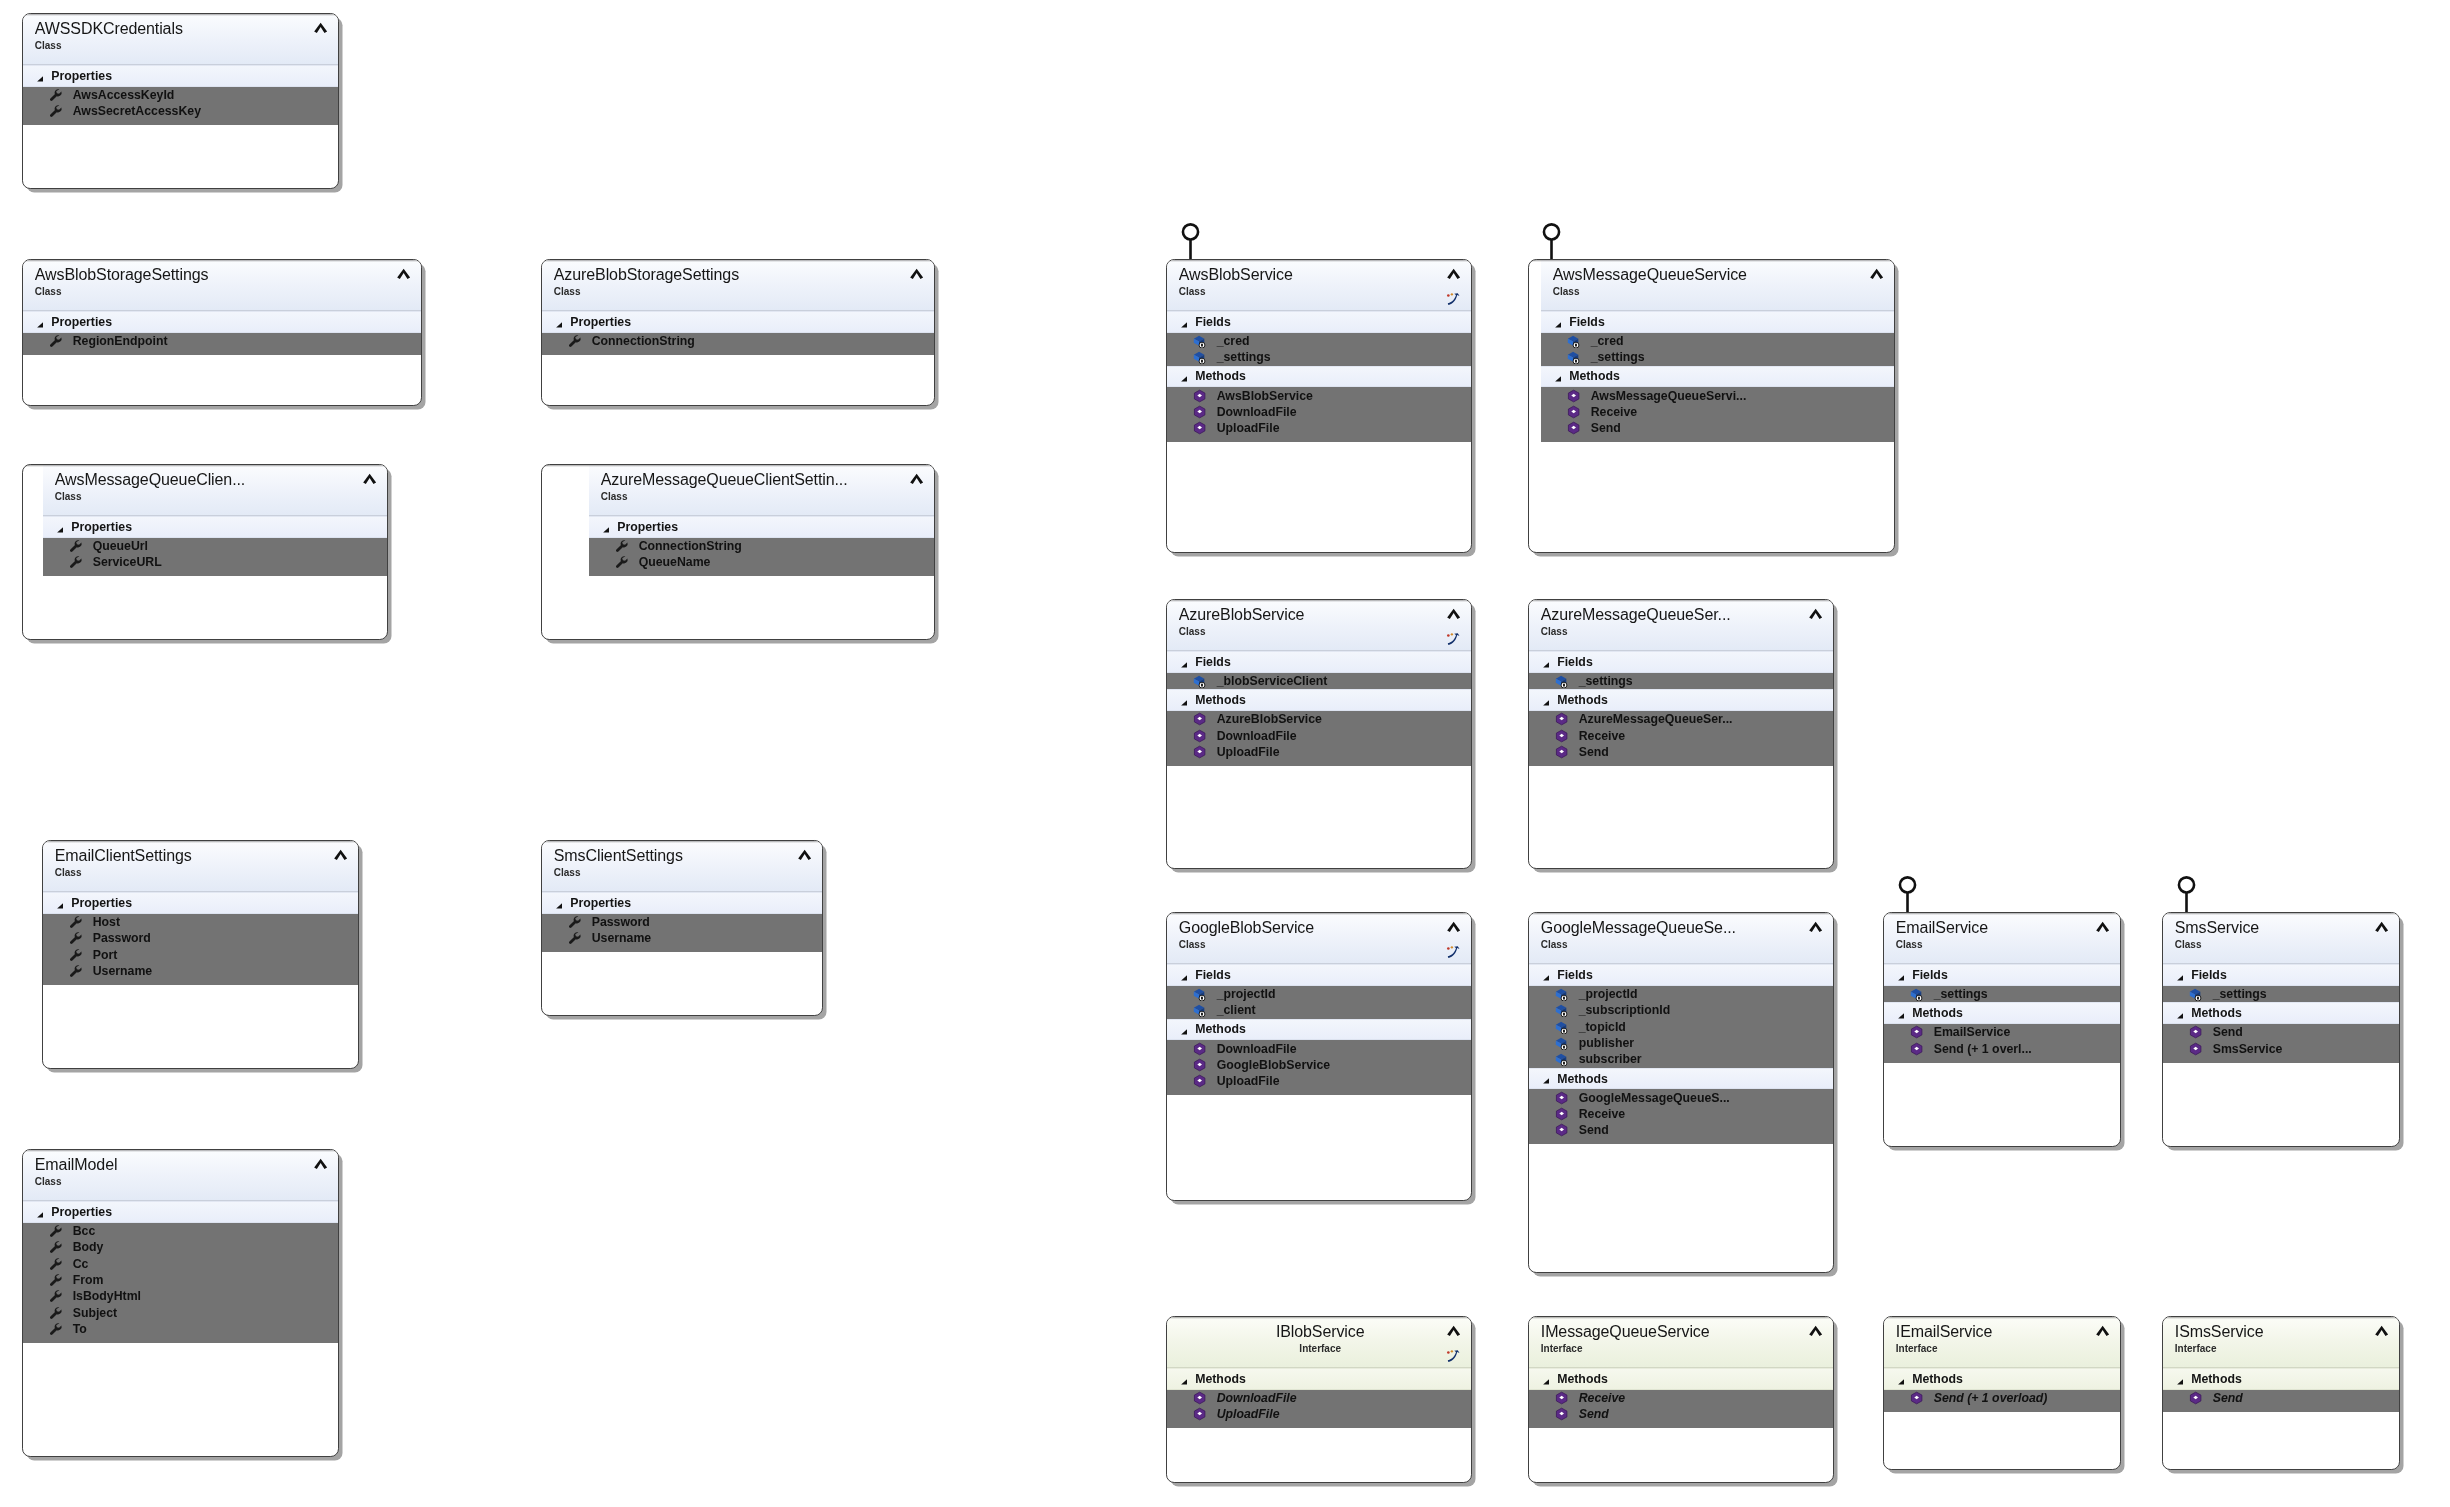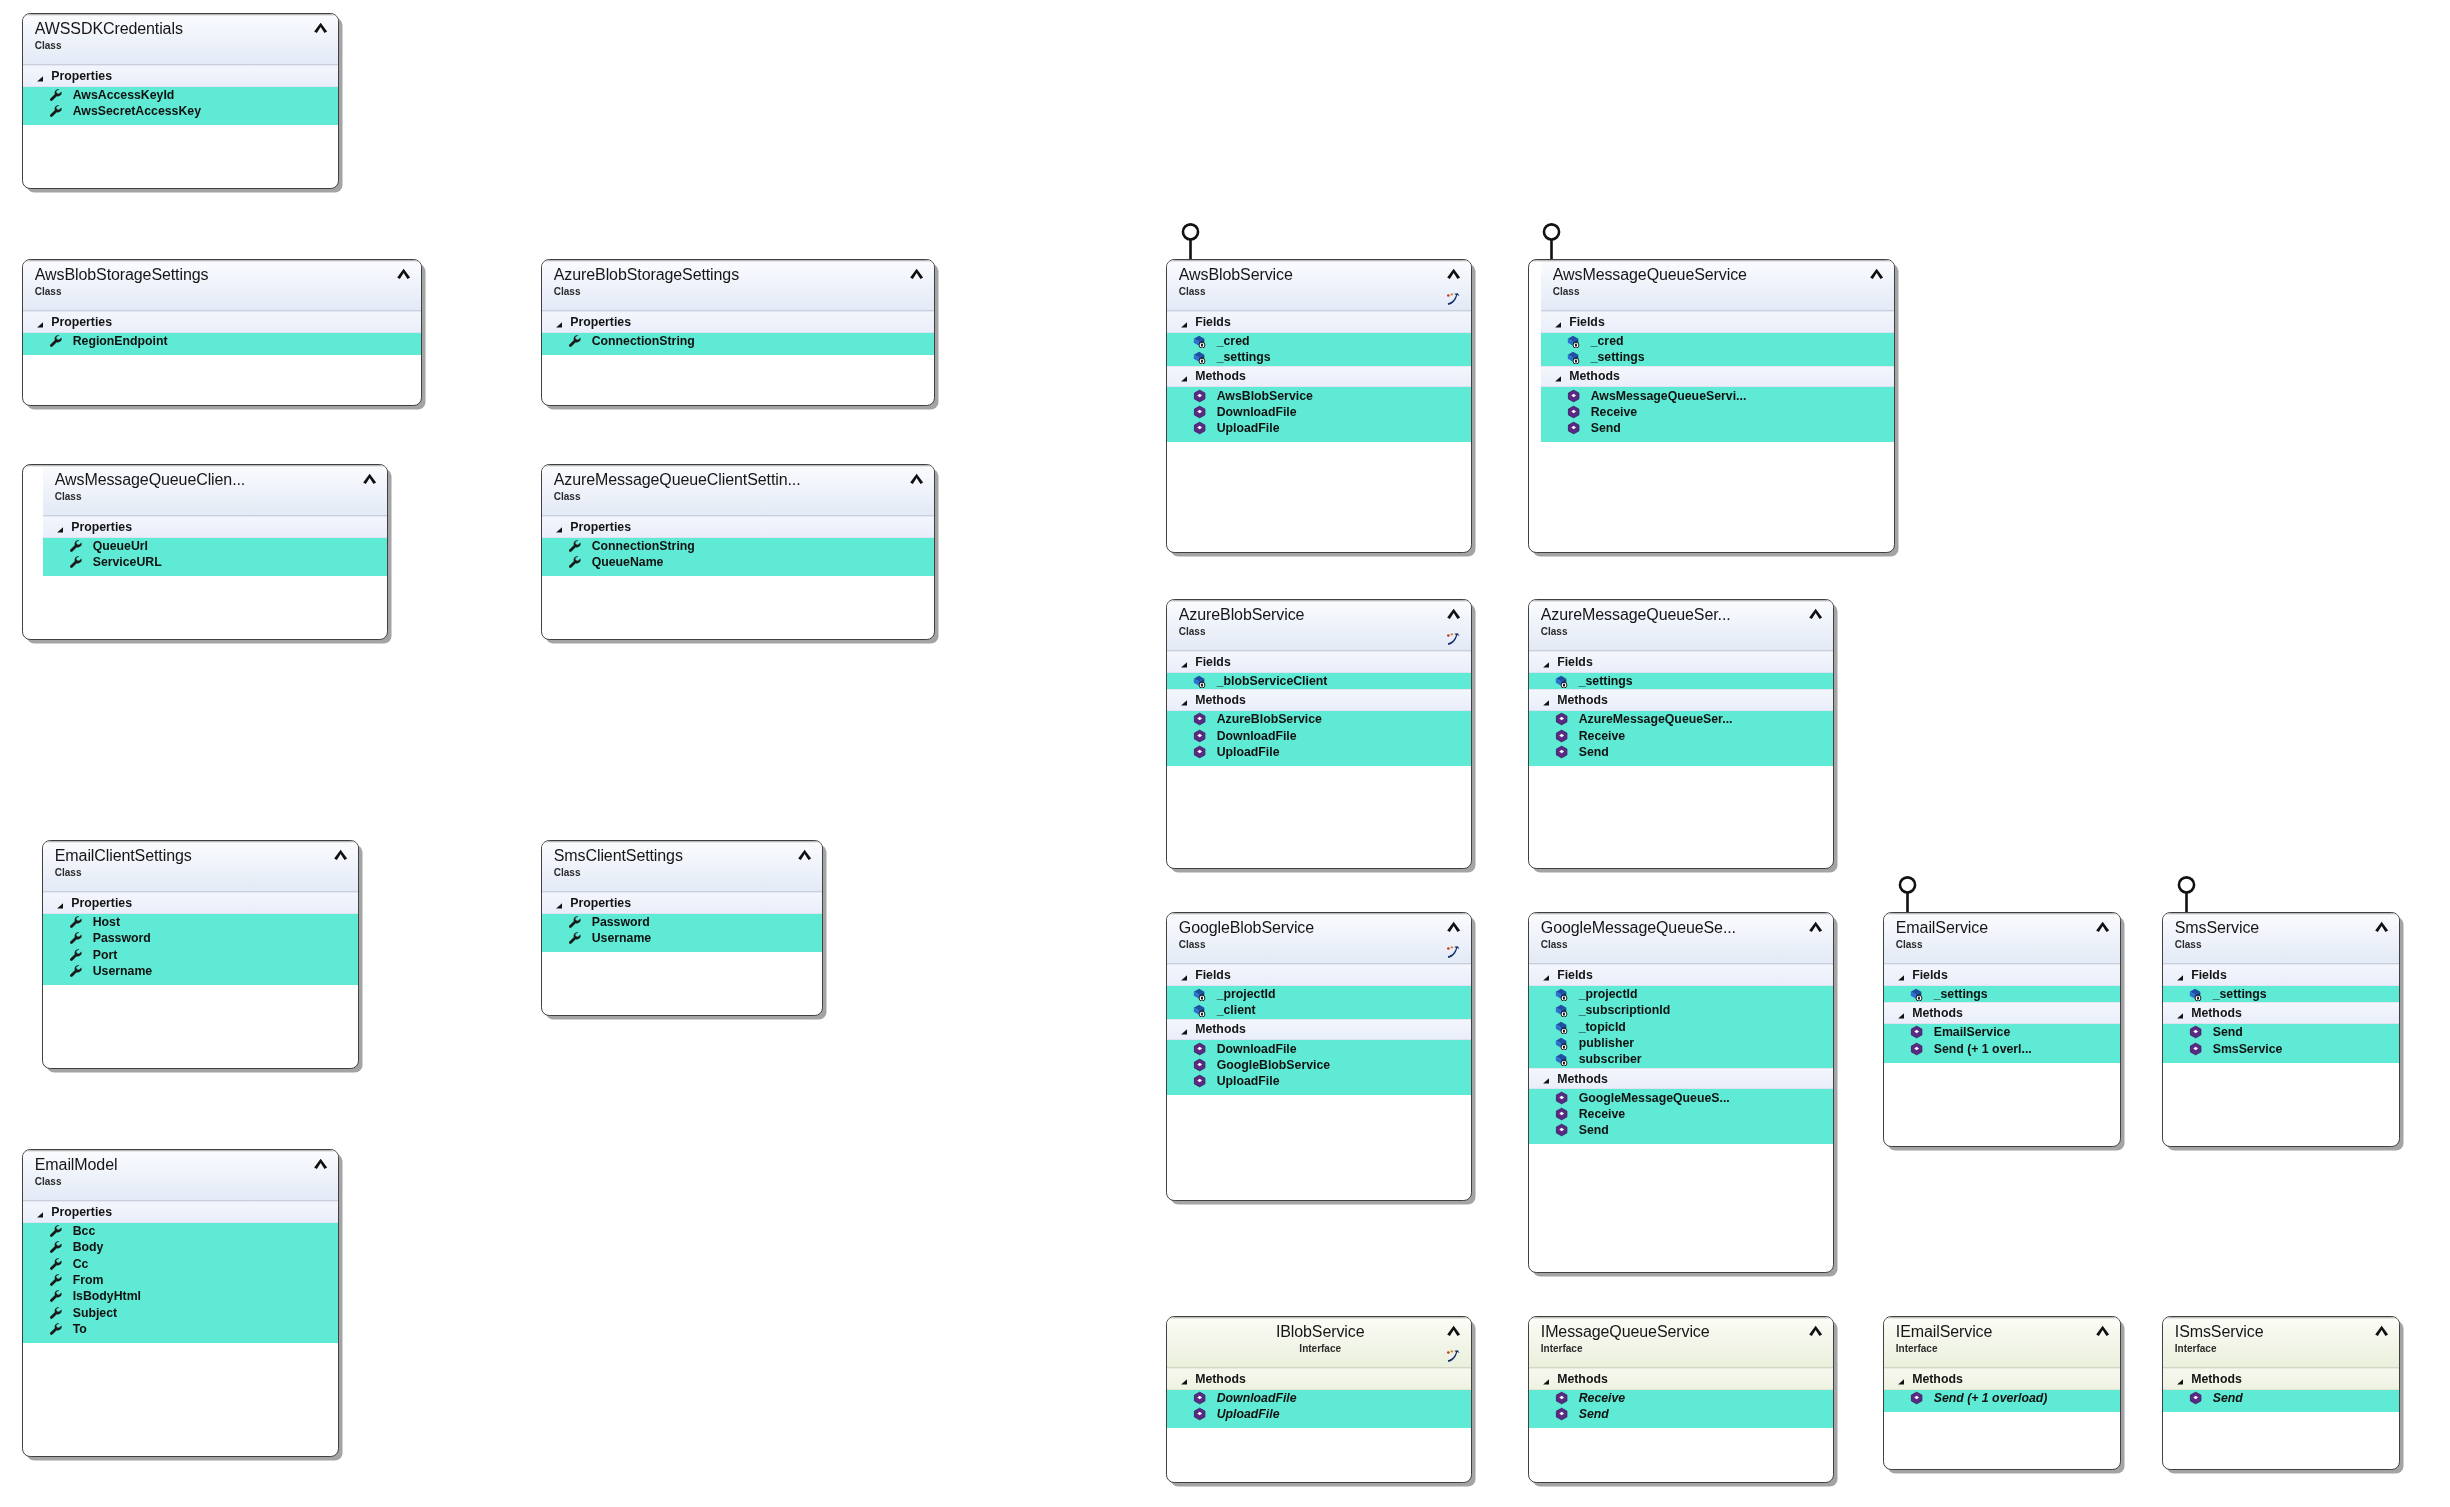--- a/index.html
+++ b/index.html
@@ -55,21 +55,21 @@
     position:absolute;right:9.4px;top:7px;
     width:15.3px;height:13px;
   }
   .chev svg{display:block;}
   .impl{
     position:absolute;right:9.4px;top:32px;
     width:15.3px;height:15.3px;
   }
 
   
-  .body{background:#5eead4;padding-bottom:5.9px;}
+  .body{background:#737373;padding-bottom:5.9px;}
   .grp{
     position:relative;
     display:flex;align-items:center;gap:7px;
     padding:2.9px 5.9px 2.9px 13px;
     background:linear-gradient(to bottom,#f3f6fc 0%,#e9eefa 100%);
     border-top:0.6px solid #e2e7f2;
     border-bottom:0.6px solid #dde3f0;
     font-size:12.3px;font-weight:bold;color:#141414;
   }
   .shape.iface .grp{
@@ -199,21 +199,21 @@
           <span>QueueUrl</span>
         </div>
         <div class="mem">
           <span class="ico"><svg width="15.3" height="14" viewBox="0 0 26 24" xmlns="http://www.w3.org/2000/svg">
               <path d="M19.5 2.5 a6.3 6.3 0 0 0-8 8 L4 18 a2.4 2.4 0 0 0 3.4 3.4 L14.9 14 a6.3 6.3 0 0 0 8-8 L18.8 10 L15 9 L14 5.2 Z" fill="#1a1a1a"></path>
             </svg></span>
           <span>ServiceURL</span>
         </div>
       </div>
     </div>
-    <div class="shape" style="left: 541px; top: 464px; width: 394px; min-height: 176px;">
+    <div class="shape" style="left: 541px; top: 464px; width: 394px; min-height: 176px; padding-left: 47px;">
       <div class="hdr">
         <div class="name">AzureMessageQueueClientSettin...</div>
         <div class="kind">Class</div>
         <span class="chev">
           <svg width="15.3" height="13" viewBox="0 0 26 22" xmlns="http://www.w3.org/2000/svg">
             <path d="M13 3 L24 18 L19.5 20.5 L13 10 L6.5 20.5 L2 18 Z" fill="#111"></path>
           </svg>
         </span>
       </div>
       <div class="body">

